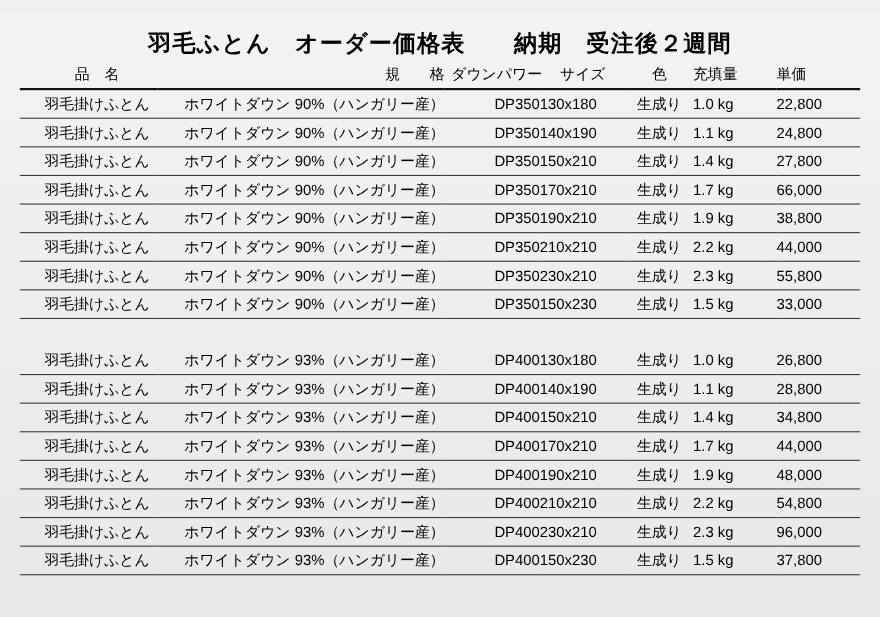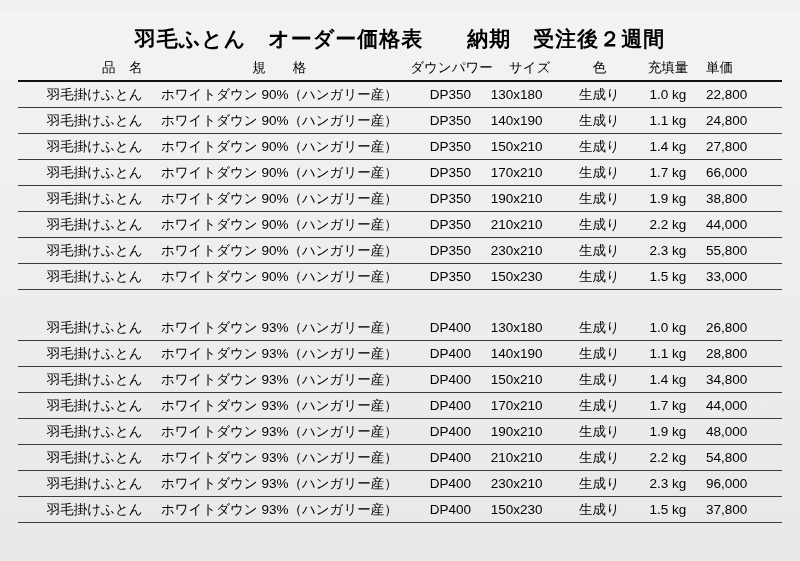--- a/index.html
+++ b/index.html
@@ -53,26 +53,26 @@
     font-weight: bold;
     height: 26px;
     padding-bottom: 3px;
   }
   .rule-top td, .rule-top th {
     border-top: 2px solid #111;
   }
   .rowline td {
     border-bottom: 1px solid #3a3a3a;
   }
-  .c-name   { width: 118px; text-align: right;  padding-left: 16px !important; }
-  .c-spec   { width: 248px; text-align: center;  padding-left: 12px !important; }
-  .c-power  { width: 82px;  text-align: center;  padding-left: 6px !important; }
+  .c-name   { width: 118px; text-align: center;  padding-left: 16px !important; }
+  .c-spec   { width: 248px; text-align: right;  padding-left: 12px !important; }
+  .c-power  { width: 82px;  text-align: right;  padding-left: 6px !important; }
   .c-size   { width: 74px;  }
   .c-color  { width: 58px;  text-align: center; }
-  .c-fill   { width: 72px;  text-align: center; }
+  .c-fill   { width: 72px;  text-align: left; }
   .c-price  { width: 72px;  text-align: left; padding-right: 14px !important; }
   .gap td {
     height: 22px;
     border: none;
   }
   .footnotes {
     padding: 0 18px;
   }
   .footnote {
     font-size: 13.5px;

